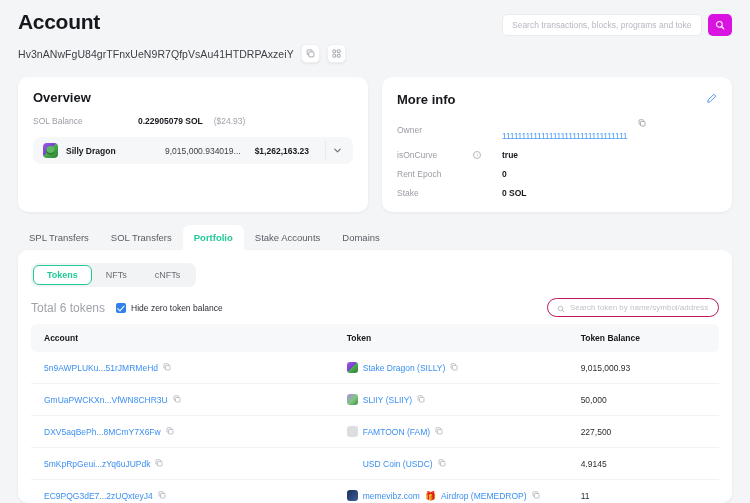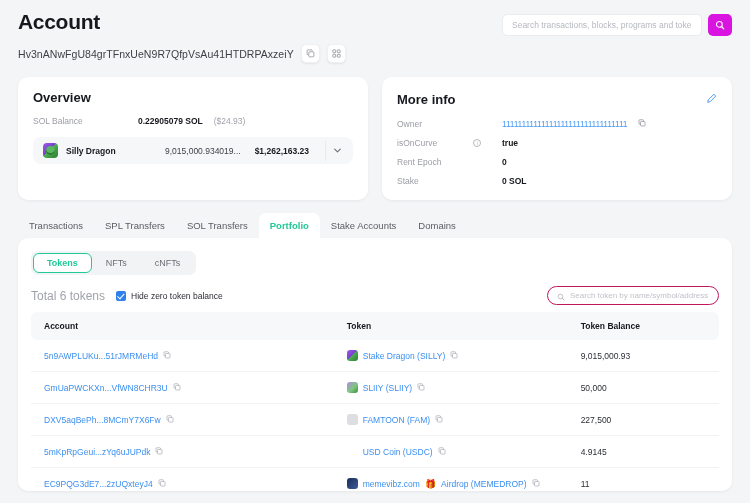--- a/index.html
+++ b/index.html
@@ -48,21 +48,21 @@
     box-shadow: 0 1px 3px rgba(16,24,40,.06);
   }
   .card-head { display: flex; align-items: center; justify-content: space-between; margin-bottom: 11px; }
   .card-title { font-size: 13px; font-weight: bold; color: #16181d; }
 
   .kv { display: flex; align-items: center; margin-bottom: 9px; }
   .kv-key { width: 105px; font-size: 8.5px; color: #9a9da4; flex-shrink: 0; }
   .kv-val { font-size: 8.5px; color: #16181d; display: flex; align-items: flex-start; gap: 11px; }
   .b { font-weight: bold; }
   .muted { color: #9fa2a9; font-weight: normal; }
-  .mono-ones { color: #4a9af5; font-size: 8.5px; letter-spacing: -0.2px; }
+  .mono-ones { color: #4a9af5; font-size: 8.5px; letter-spacing: -0.2px; margin-top: 12px; }
 
   .token-strip {
     background: #f6f7f9; border-radius: 8px; height: 27px; display: flex;
     align-items: center; padding: 0 4px 0 10px; margin-top: 11px;
   }
   .tkn-avatar {
     width: 15px; height: 15px; border-radius: 4px; flex-shrink: 0;
     background: linear-gradient(135deg,#9b5de5 0%,#7a3fd1 45%,#4caf50 46%,#2e7d32 100%);
     position: relative; overflow: hidden;
   }
@@ -252,21 +252,20 @@
       </div>
 
       <div class="kv" style="margin-bottom:0;">
         <div class="kv-key">Stake</div>
         <div class="kv-val b">0 SOL</div>
       </div>
     </div>
   </div>
 
   <div class="tabs">
-    <div class="tab">Transactions</div>
     <div class="tab">SPL Transfers</div>
     <div class="tab">SOL Transfers</div>
     <div class="tab active">Portfolio</div>
     <div class="tab">Stake Accounts</div>
     <div class="tab">Domains</div>
   </div>
 
   <div class="panel">
 
     <div class="segment">

